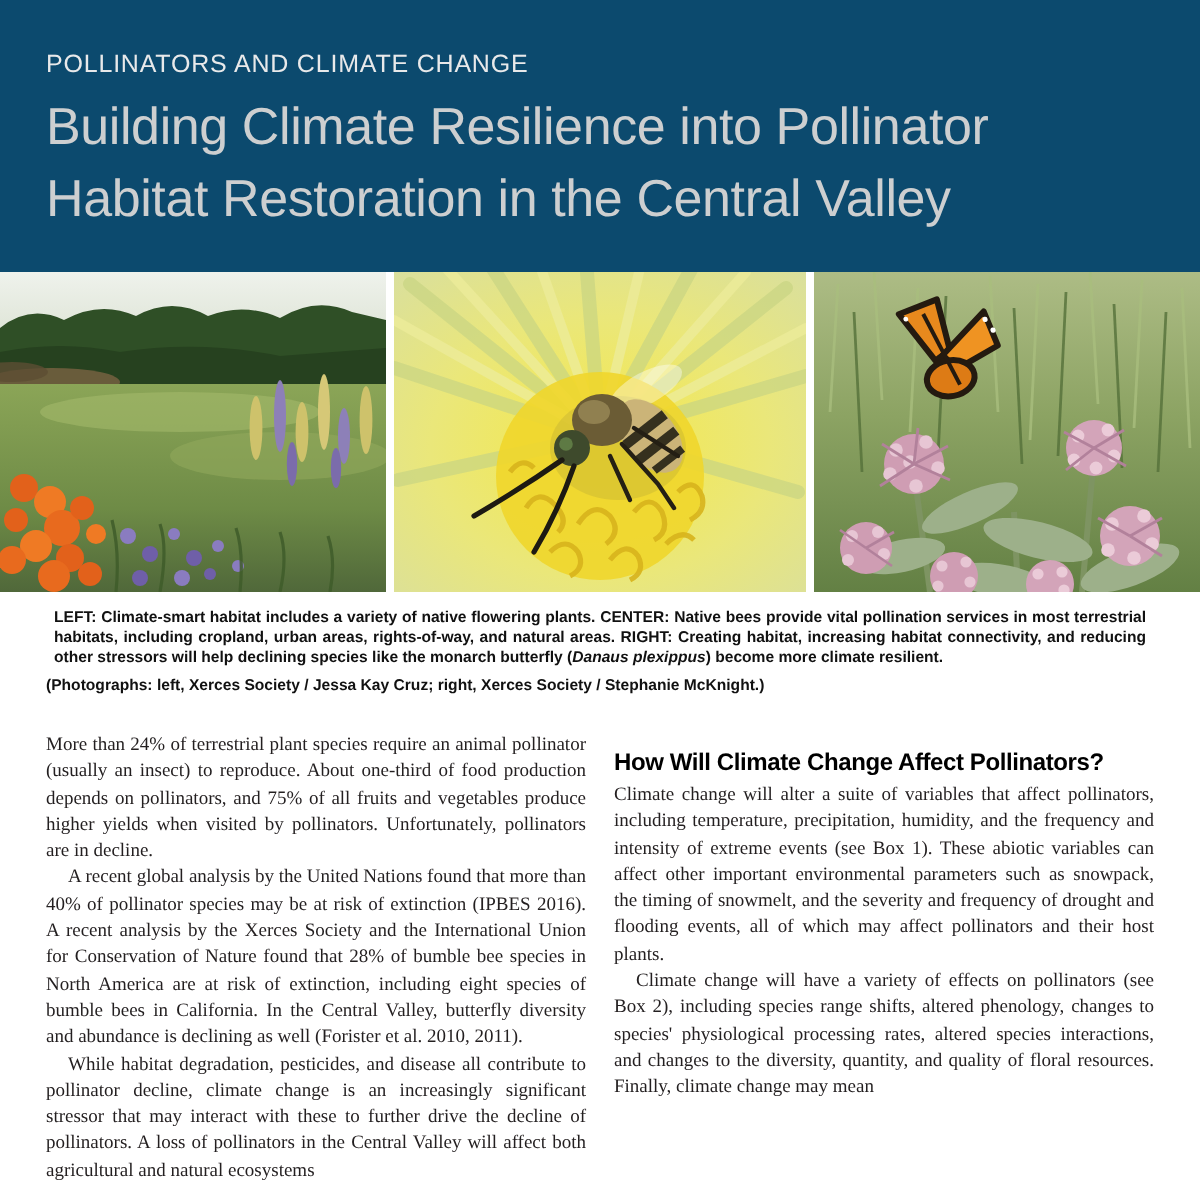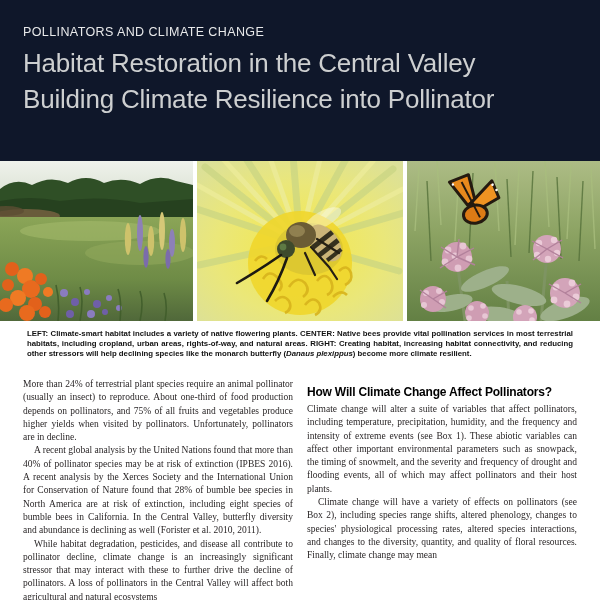--- a/index.html
+++ b/index.html
@@ -4,21 +4,21 @@
 <style>
   html, body { margin: 0; padding: 0; }
   body {
     width: 600px; height: 600px; overflow: hidden;
     background: #ffffff;
     font-family: "Liberation Serif", serif;
     -webkit-font-smoothing: antialiased;
   }
   
   .masthead {
-    height: 161px; background: #0f172a;
+    height: 136px; background: #0c4a6e;
     box-sizing: border-box; padding: 25px 23px 0 23px;
   }
   .eyebrow {
     font-family: "Liberation Sans", sans-serif;
     font-size: 12.5px; letter-spacing: 0.4px;
     color: #E8E9EA; margin-bottom: 6px; font-weight: 400;
   }
   .masthead-title {
     font-family: "Liberation Sans", sans-serif;
     font-weight: 300; font-size: 26px; line-height: 36px;
@@ -57,22 +57,22 @@
     font-weight: bold; font-size: 12px; letter-spacing: -0.2px;
     color: #000000; text-align: left;
     margin: 7px 0 4px 0; line-height: 14px;
   }
 </style>
 </head>
 <body>
 
 <header class="masthead">
   <div class="eyebrow">POLLINATORS AND CLIMATE CHANGE</div>
+  <div class="masthead-title">Building Climate Resilience into Pollinator</div>
   <div class="masthead-title">Habitat Restoration in the Central Valley</div>
-  <div class="masthead-title">Building Climate Resilience into Pollinator</div>
 </header>
 
 <div class="photo-strip">
 
   <svg class="photo photo-left" viewBox="0 0 193 160" preserveAspectRatio="none" xmlns="http://www.w3.org/2000/svg">
     <defs>
       <linearGradient id="p1grass" x1="0" y1="0" x2="0" y2="1">
         <stop offset="0" stop-color="#8BA557"></stop>
           <stop offset="0.6" stop-color="#6E8B46"></stop>
           <stop offset="1" stop-color="#50683A"></stop>
@@ -342,20 +342,21 @@
       <line x1="-4" y1="-20" x2="8" y2="18" stroke="#241A10" stroke-width="2"></line>
       <circle cx="26" cy="-12" r="1.3" fill="#FFFFFF"></circle>
         <circle cx="29" cy="-6" r="1.3" fill="#FFFFFF"></circle>
       <circle cx="-13" cy="-19" r="1.2" fill="#FFFFFF"></circle>
     </g>
   </svg>
 </div>
 
 <div class="caption-block">
   <p class="caption-main"><span>LEFT: Climate-smart habitat includes a variety of native flowering plants. CENTER: Native bees provide vital pollination services in most terrestrial habitats, including cropland, urban areas, rights-of-way, and natural areas. RIGHT: Creating habitat, increasing habitat connectivity, and reducing other stressors will help declining species like the monarch butterfly (</span><span class="caption-italic">Danaus plexippus</span><span>) become more climate resilient.</span></p>
+  <p class="caption-credit">(Photographs: left, Xerces Society / Jessa Kay Cruz; right, Xerces Society / Stephanie McKnight.)</p>
 </div>
 
 <div class="article-columns">
   <div class="col">
     <p>More than 24% of terrestrial plant species require an animal pollinator (usually an insect) to reproduce. About one-third of food production depends on pollinators, and 75% of all fruits and vegetables produce higher yields when visited by pollinators. Unfortunately, pollinators are in decline.</p>
     <p class="indent">A recent global analysis by the United Nations found that more than 40% of pollinator species may be at risk of extinction (IPBES 2016). A recent analysis by the Xerces Society and the International Union for Conservation of Nature found that 28% of bumble bee species in North America are at risk of extinction, including eight species of bumble bees in California. In the Central Valley, butterfly diversity and abundance is declining as well (Forister et al. 2010, 2011).</p>
     <p class="indent">While habitat degradation, pesticides, and disease all contribute to pollinator decline, climate change is an increasingly significant stressor that may interact with these to further drive the decline of pollinators. A loss of pollinators in the Central Valley will affect both agricultural and natural ecosystems</p>
   </div>
   <div class="col">
     <h2 class="section-heading">How Will Climate Change Affect Pollinators?</h2>

